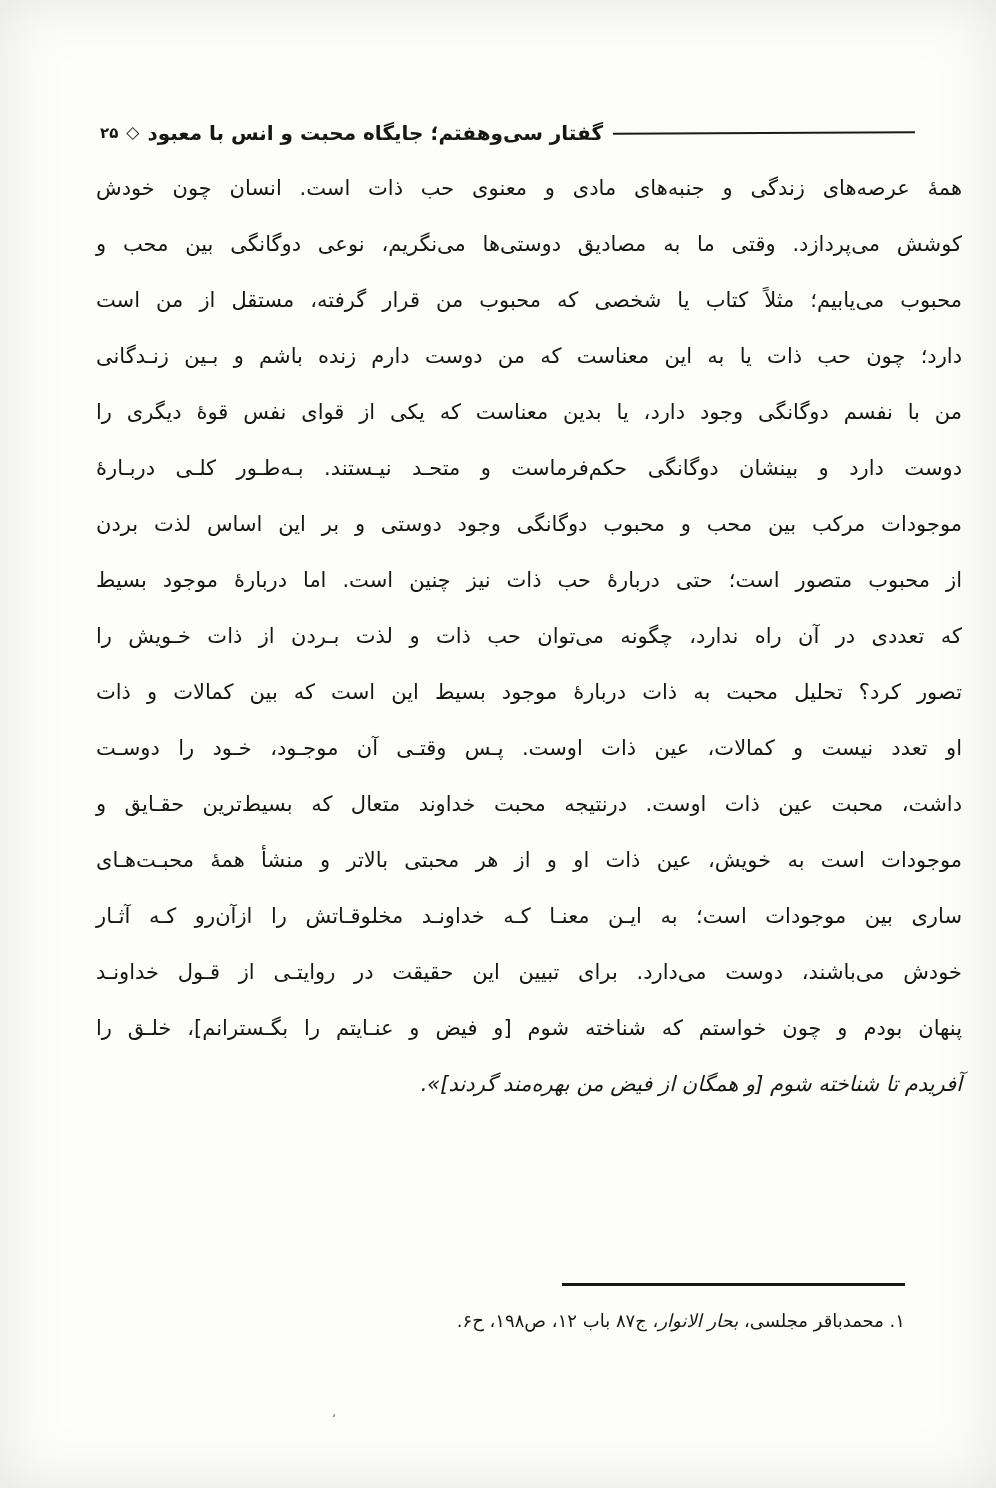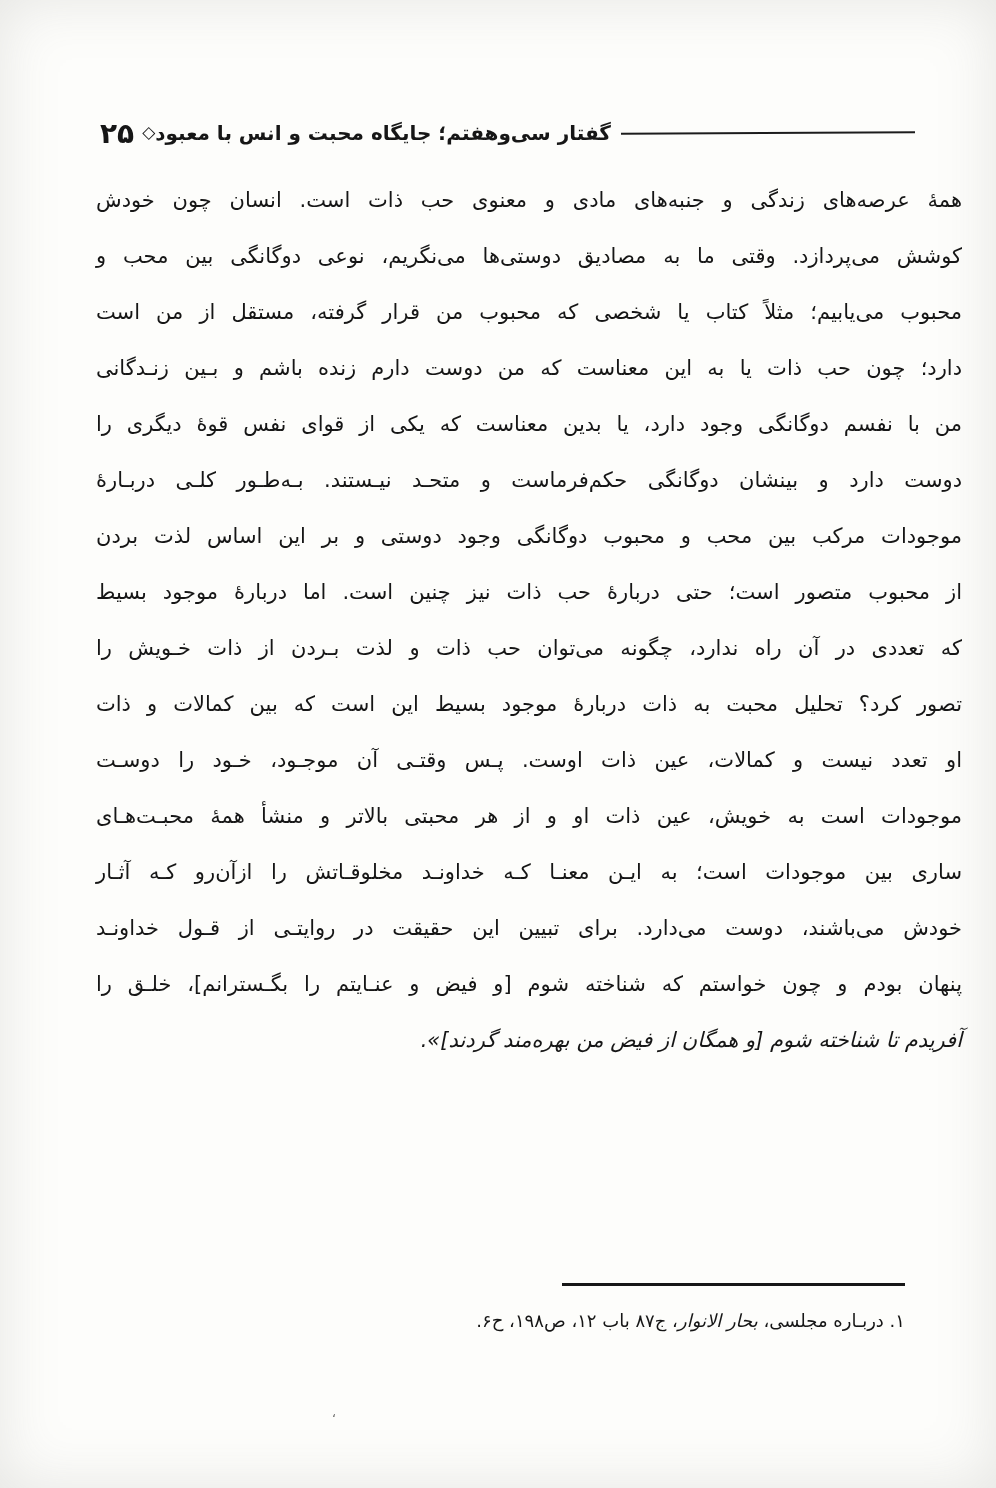--- a/index.html
+++ b/index.html
@@ -34,32 +34,32 @@
     white-space: nowrap;
   }
   .header-rule {
     flex: 1 1 auto;
     height: 2px;
     background: #1c1c1c;
     margin-left: 10px;
     min-width: 120px;
     transform: rotate(-0.25deg);
   }
-  .header-title { }
+  .header-title { margin-left: 8px; }
   .header-diamond {
     font-size: 17px;
     margin-left: 8px;
     position: relative;
     top: -1px;
   }
-  .header-pagenum { font-size: 28px; letter-spacing: 1px; }
+  .header-pagenum { font-size: 15px; letter-spacing: 1px; }
   
   .body-text {
     position: absolute;
-    top: 172px;
+    top: 160px;
     right: 34px;
     left: 96px;
     direction: rtl;
   }
   .line {
     height: 56px;
     line-height: 56px;
     font-size: 21px;
     white-space: nowrap;
     text-align: justify;
@@ -128,29 +128,30 @@
     <div class="line">کوشش می‌پردازد. وقتی ما به مصادیق دوستی‌ها می‌نگریم، نوعی دوگانگی بین محب و</div>
     <div class="line">محبوب می‌یابیم؛ مثلاً کتاب یا شخصی که محبوب من قرار گرفته، مستقل از من است</div>
     <div class="line">دارد؛ چون حب ذات یا به این معناست که من دوست دارم زنده باشم و بـین زنـدگانی</div>
     <div class="line">من با نفسم دوگانگی وجود دارد، یا بدین معناست که یکی از قوای نفس قوهٔ دیگری را</div>
     <div class="line">دوست دارد و بینشان دوگانگی حکم‌فرماست و متحـد نیـستند. بـه‌طـور کلـی دربـارهٔ</div>
     <div class="line">موجودات مرکب بین محب و محبوب دوگانگی وجود دوستی و بر این اساس لذت بردن</div>
     <div class="line">از محبوب متصور است؛ حتی دربارهٔ حب ذات نیز چنین است. اما دربارهٔ موجود بسیط</div>
     <div class="line">که تعددی در آن راه ندارد، چگونه می‌توان حب ذات و لذت بـردن از ذات خـویش را</div>
     <div class="line">تصور کرد؟ تحلیل محبت به ذات دربارهٔ موجود بسیط این است که بین کمالات و ذات</div>
     <div class="line">او تعدد نیست و کمالات، عین ذات اوست. پـس وقتـی آن موجـود، خـود را دوسـت</div>
+    <div class="line">داشت، محبت عین ذات اوست. درنتیجه محبت خداوند متعال که بسیط‌ترین حقـایق و</div>
     <div class="line">موجودات است به خویش، عین ذات او و از هر محبتی بالاتر و منشأ همهٔ محبـت‌هـای</div>
     <div class="line">ساری بین موجودات است؛ به ایـن معنـا کـه خداونـد مخلوقـاتش را ازآن‌رو کـه آثـار</div>
     <div class="line">خودش می‌باشند، دوست می‌دارد. برای تبیین این حقیقت در روایتـی از قـول خداونـد</div>
 
 
     <div class="line">پنهان بودم و چون خواستم که شناخته شوم [و فیض و عنـایتم را بگـسترانم]، خلـق را</div>
     <div class="line last">آفریدم تا شناخته شوم [و همگان از فیض من بهره‌مند گردند]».</div>
   </div>
 
   <div class="footnote-separator"></div>
   <div class="footnote">
-    <span>۱. </span><span>دربـاره مجلسی، </span><span class="book-title">بحار الانوار</span><span>، ج۸۷ باب ۱۲، ص۱۹۸، ح۶.</span>
+    <span>۱. </span><span>محمدباقر مجلسی، </span><span class="book-title">بحار الانوار</span><span>، ج۸۷ باب ۱۲، ص۱۹۸، ح۶.</span>
   </div>
 
   <span class="scan-artifact">،</span>
 
 </div>
 
 </body></html>

